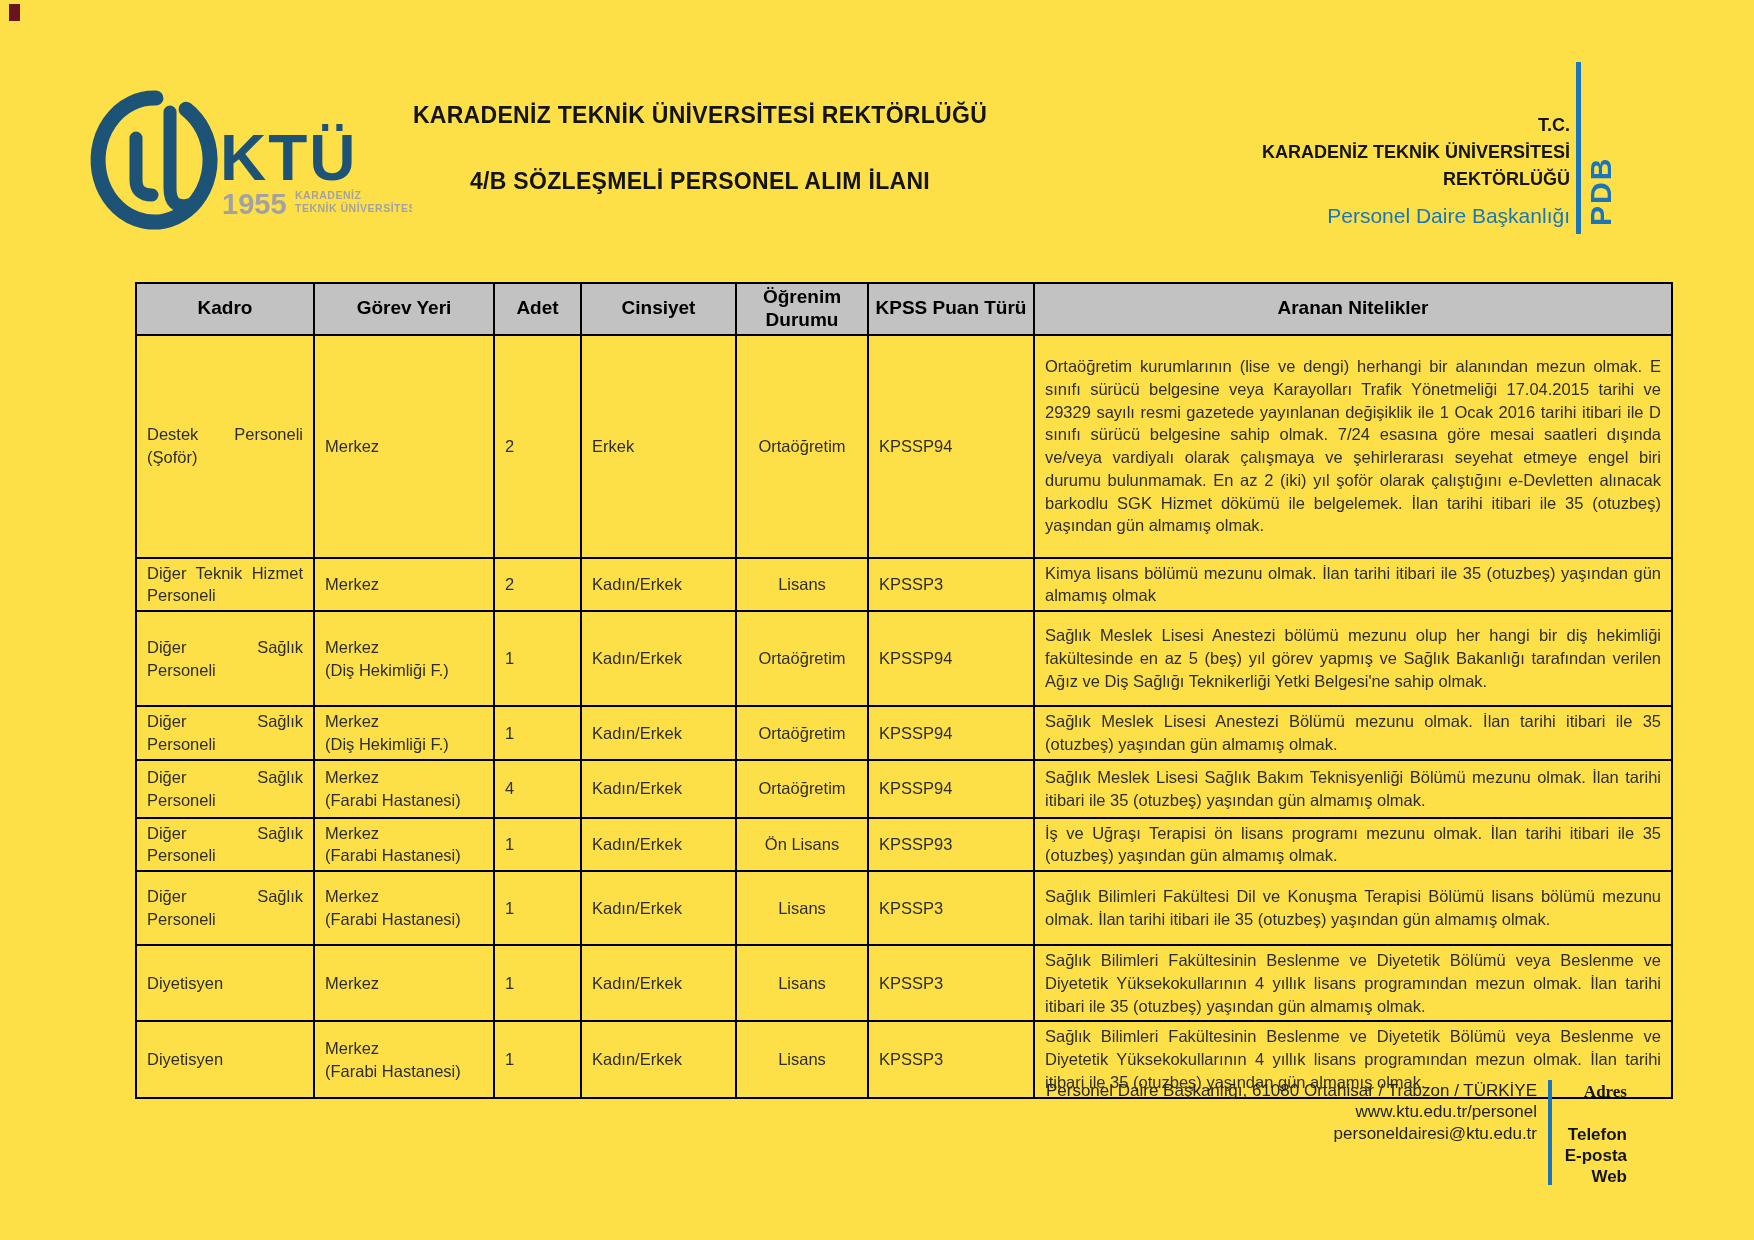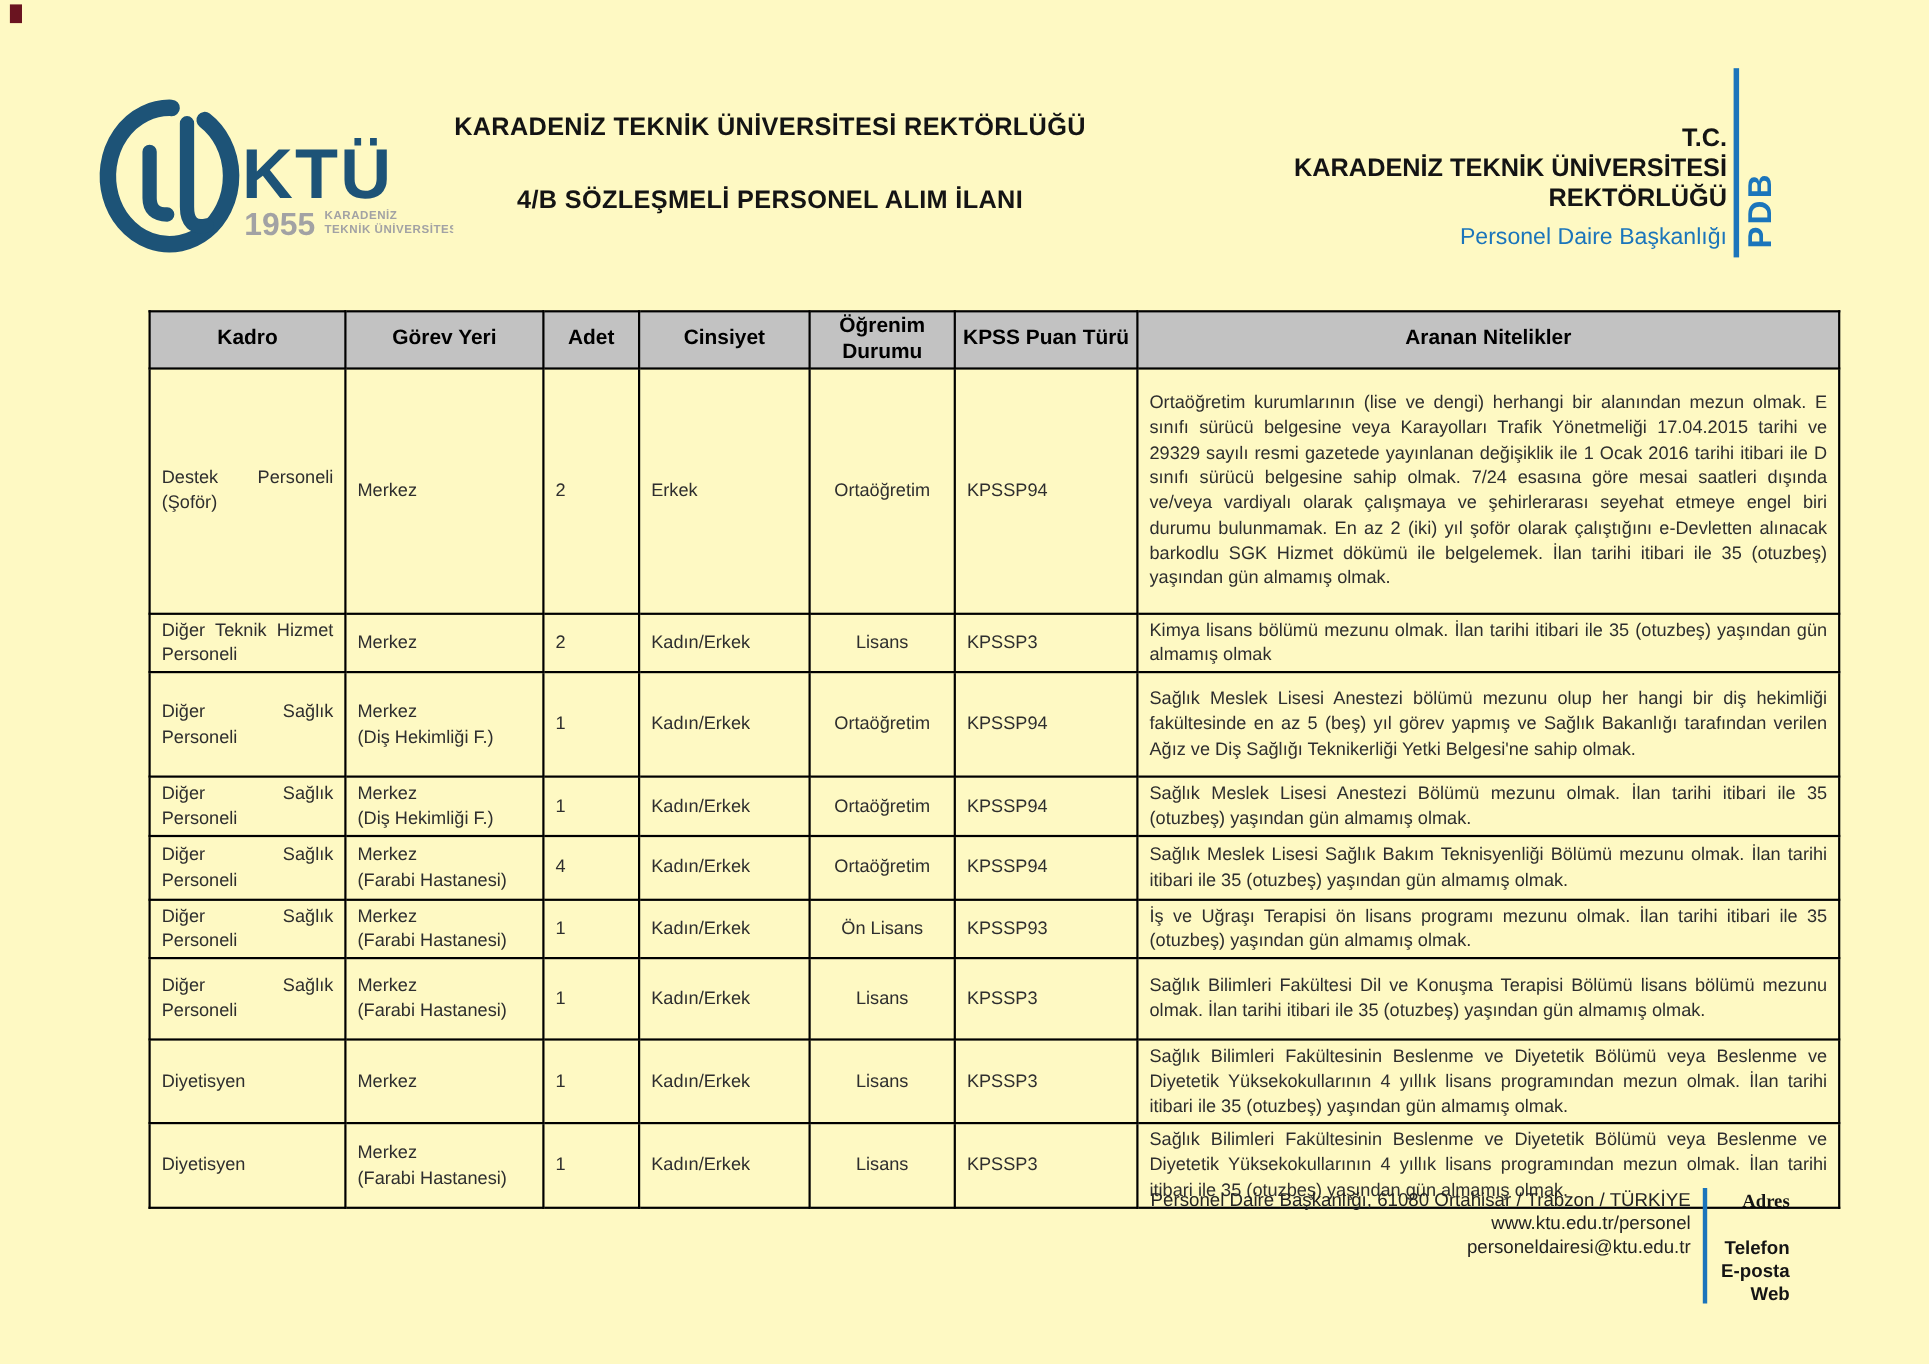--- a/index.html
+++ b/index.html
@@ -1,29 +1,29 @@
 <!DOCTYPE html>
 <html lang="tr"><head>
 <meta charset="utf-8">
 <style>
   html,body{margin:0;padding:0;background:#ffffff;}
   .page{
-    position:relative;width:1754px;height:1240px;background:#fef9c3;overflow:hidden;
+    position:relative;width:1754px;height:1240px;background:#fde047;overflow:hidden;
     font-family:"Liberation Sans","DejaVu Sans",sans-serif;color:#2e2e2e;
   }
   .corner-mark{position:absolute;left:9px;top:4px;width:11px;height:17px;background:#6a1420;}
 
   
   .logo-wrap{position:absolute;left:82px;top:88px;width:330px;height:150px;}
   .center-titles{position:absolute;left:340px;top:0;width:720px;text-align:center;}
   .title1{position:absolute;left:0;top:102px;width:720px;font-size:23px;font-weight:bold;color:#141414;letter-spacing:.3px;}
   .title2{position:absolute;left:0;top:168px;width:720px;font-size:23px;font-weight:bold;color:#141414;letter-spacing:.3px;}
 
   .letterhead{position:absolute;left:1000px;top:112px;width:570px;text-align:right;}
-  .lh-line{font-size:23px;font-weight:bold;color:#141414;line-height:27px;}
+  .lh-line{font-size:18px;font-weight:bold;color:#141414;line-height:27px;}
   .lh-dept{font-size:21px;font-weight:normal;color:#1b75bb;line-height:27px;margin-top:9px;}
   .lh-bar{position:absolute;left:1576px;top:62px;width:5px;height:172px;background:#1b75bb;}
   .pdb{position:absolute;left:1584px;top:146px;width:46px;height:90px;color:#1b75bb;
        font-weight:bold;font-size:30px;letter-spacing:2px;writing-mode:vertical-rl;
        transform:rotate(180deg);text-align:center;}
 
   
   table.positions{position:absolute;left:135px;top:282px;width:1466px;border-collapse:collapse;table-layout:fixed;}
   table.positions th{
     background:#c2c2c2;border:2px solid #000;font-size:19px;font-weight:bold;color:#000;

